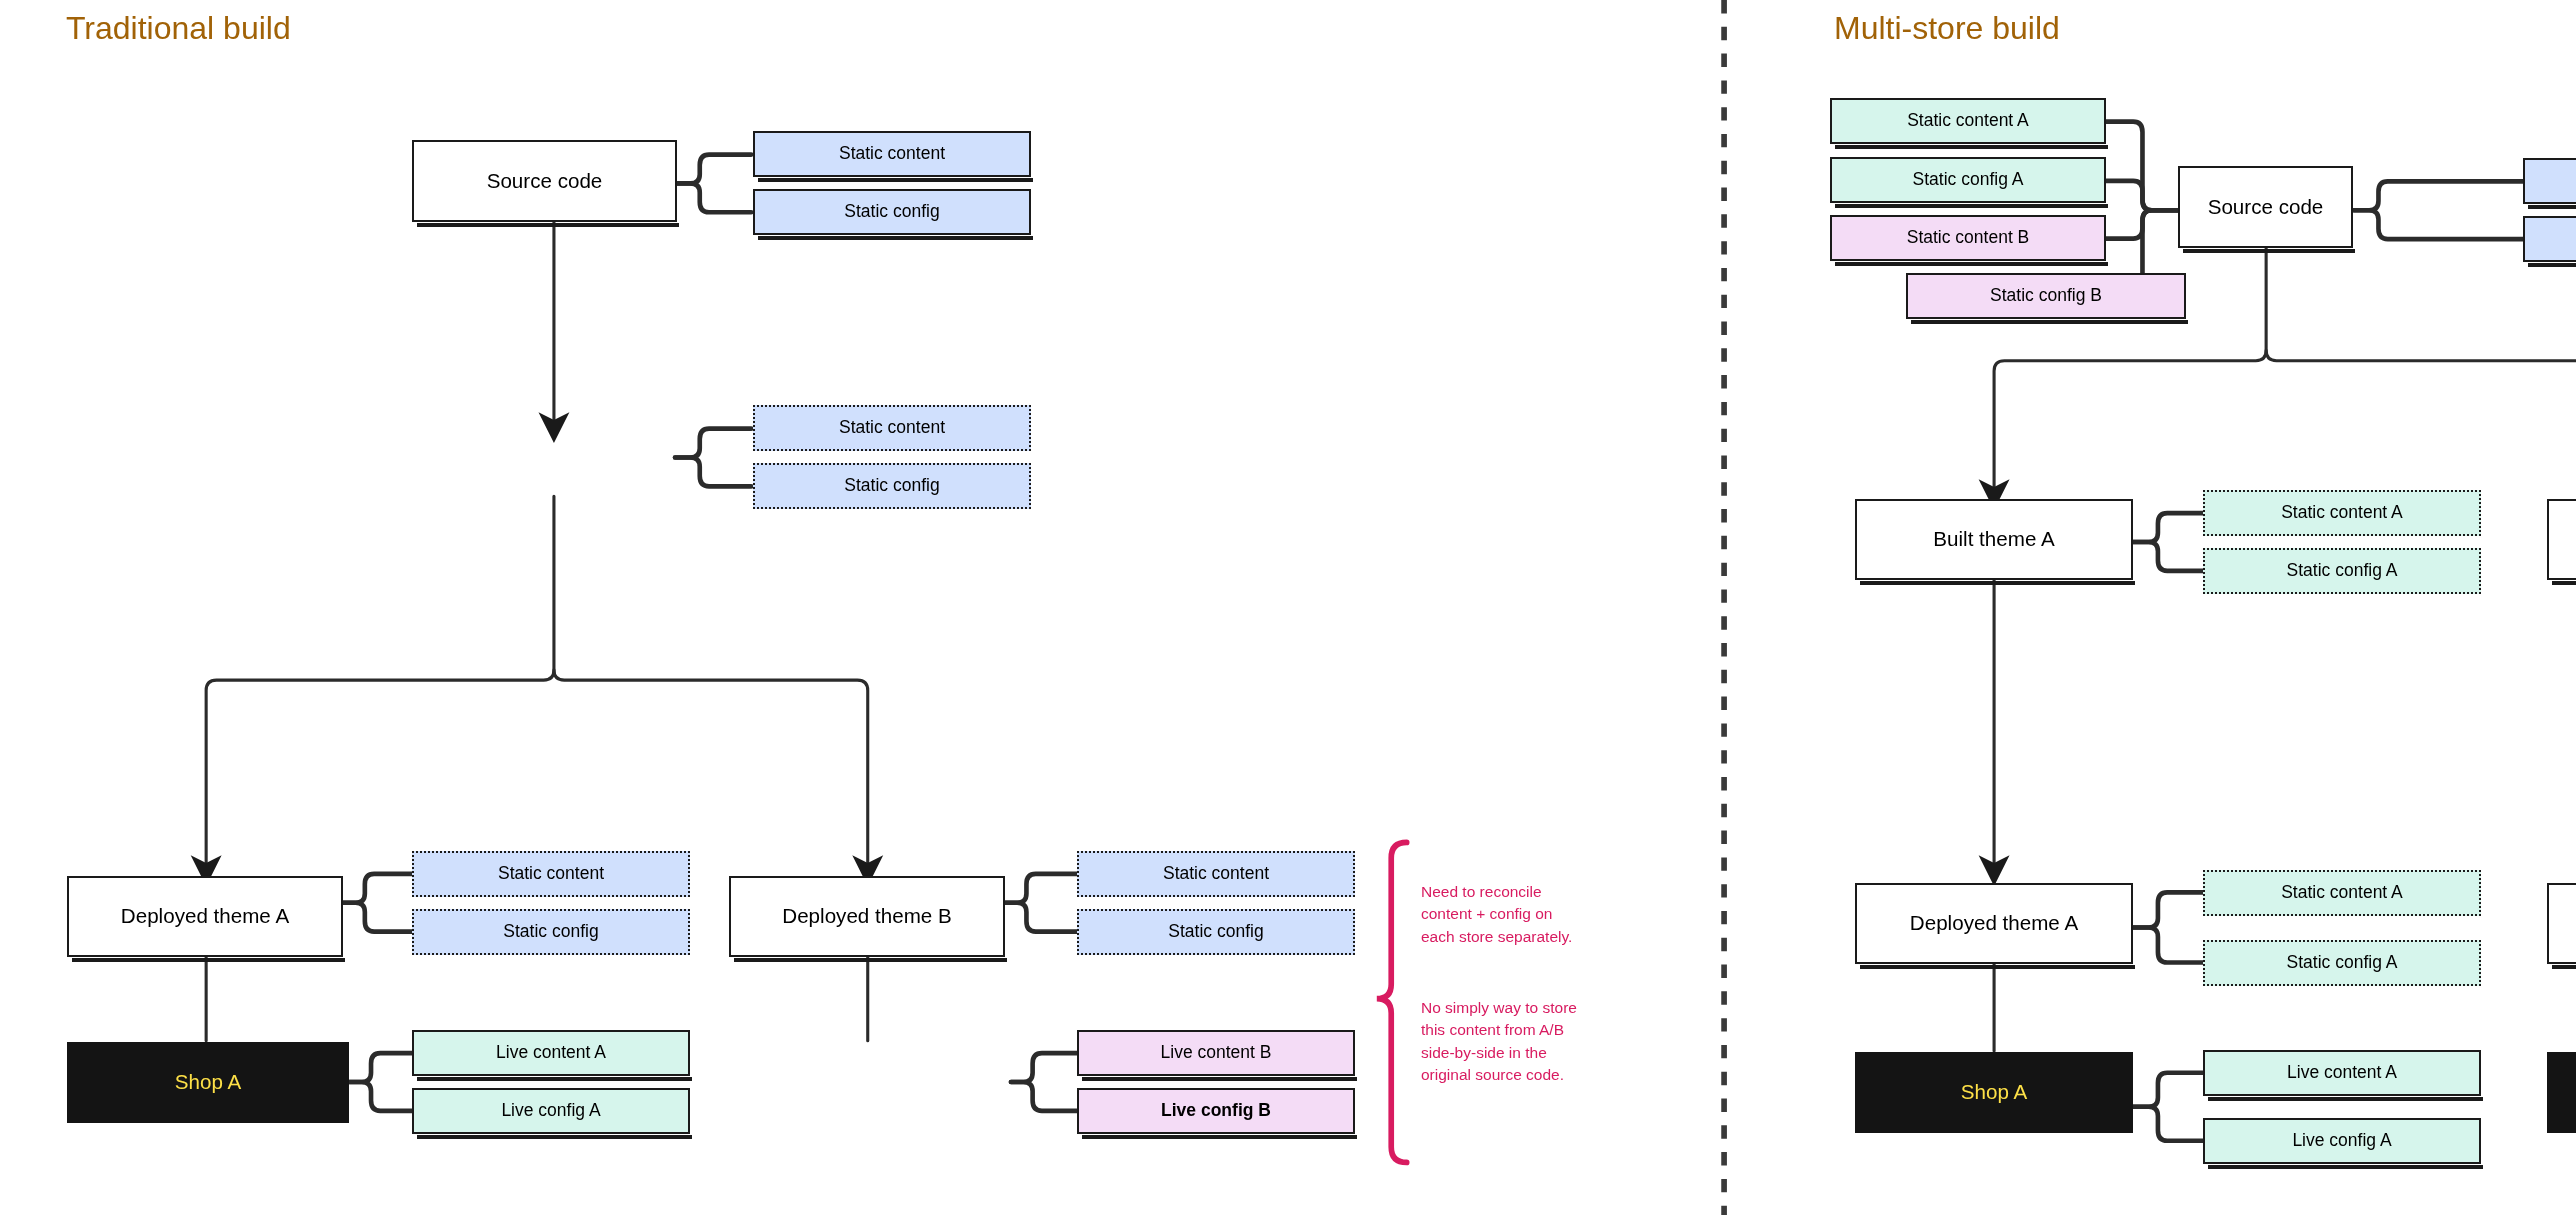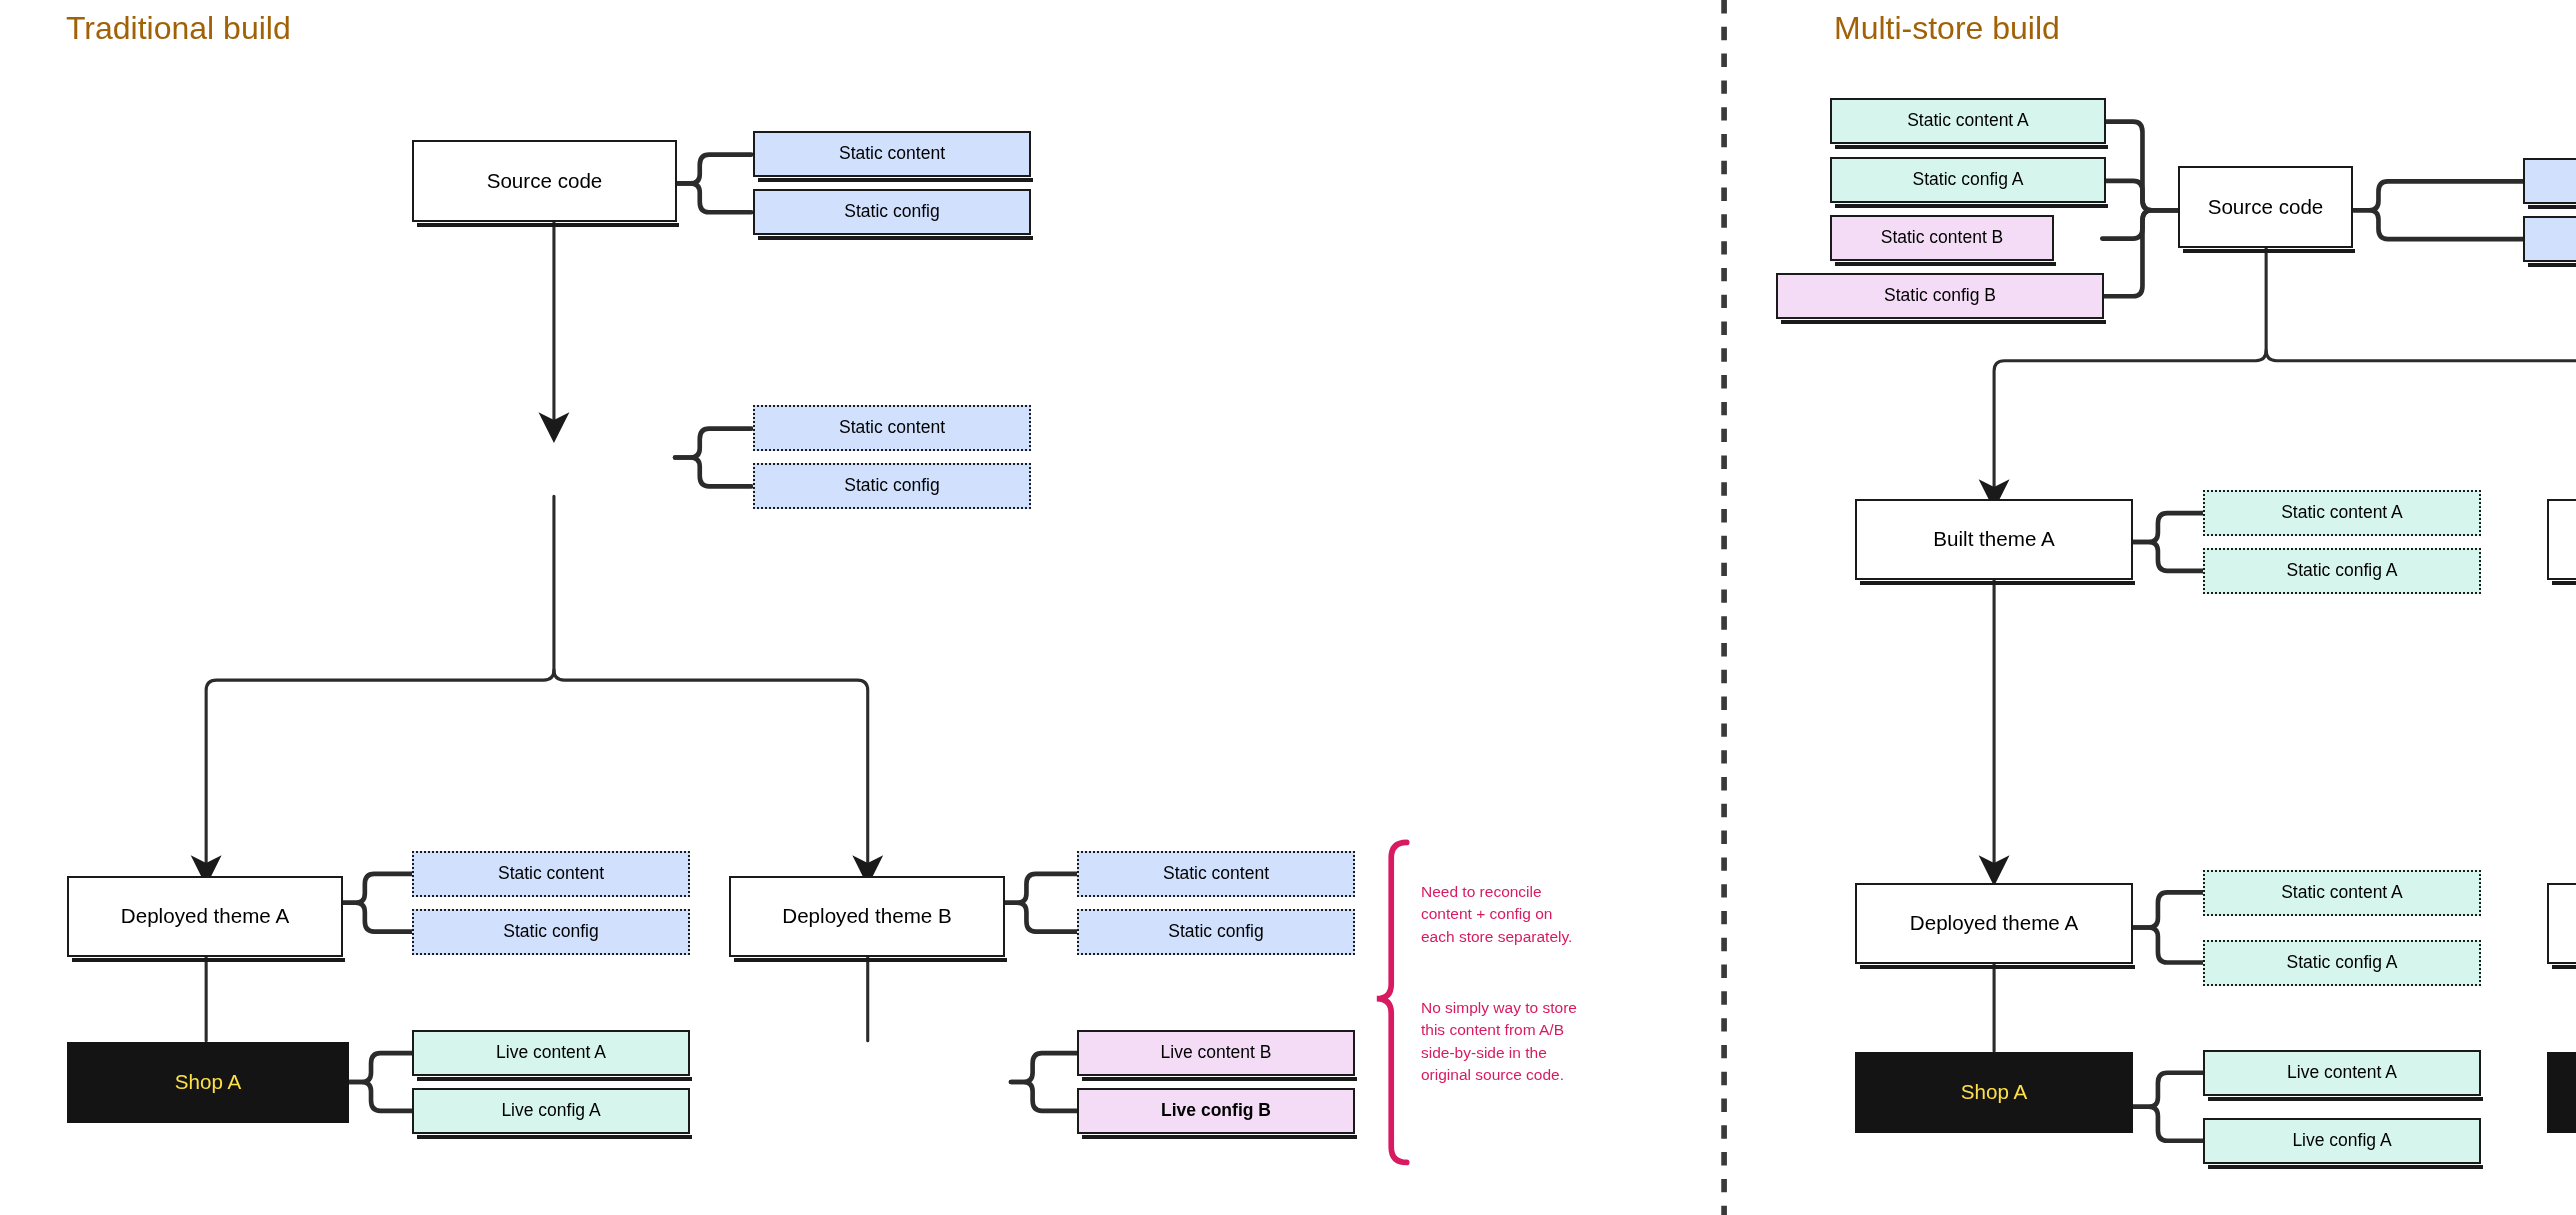--- a/index.html
+++ b/index.html
@@ -283,24 +283,24 @@
 original source code.</div>
 
   <div class="panel-title" style="left:1834px; top:12.4px;">Multi-store build</div>
 
   <div class="node chip fill-mint shadowed" style="left:1830px; top:98px; width:276px; height:46px;">
     <span>Static content A</span>
   </div>
   <div class="node chip fill-mint shadowed" style="left:1830px; top:157px; width:276px; height:46px;">
     <span>Static config A</span>
   </div>
-  <div class="node chip fill-pink shadowed" style="left:1830px; top:215px; width:224px; height:46px;">
+  <div class="node chip fill-pink shadowed" style="left:1830px; top:215px; width:276px; height:46px;">
     <span>Static content B</span>
   </div>
-  <div class="node chip fill-pink shadowed" style="left:1776px; top:273px; width:328px; height:46px;text-align:right;">
+  <div class="node chip fill-pink shadowed" style="left:1906px; top:273px; width:280px; height:46px;text-align:right;">
     <span>Static config B</span>
   </div>
 
   <div class="node proc shadowed" style="left:2178px; top:166px; width:175px; height:82px;">
     <span>Source code</span>
   </div>
   <div class="node chip fill-blue shadowed" style="left:2523px; top:158px; width:278px; height:46px;">
     
   </div>
   <div class="node chip fill-blue shadowed" style="left:2523px; top:216px; width:278px; height:46px;">

